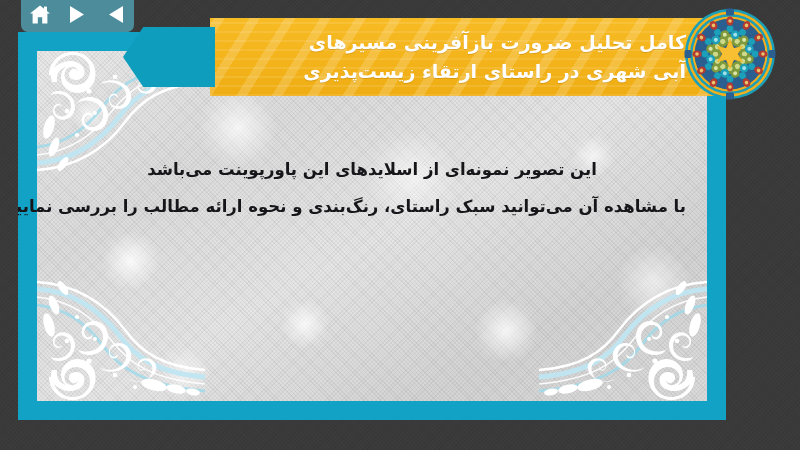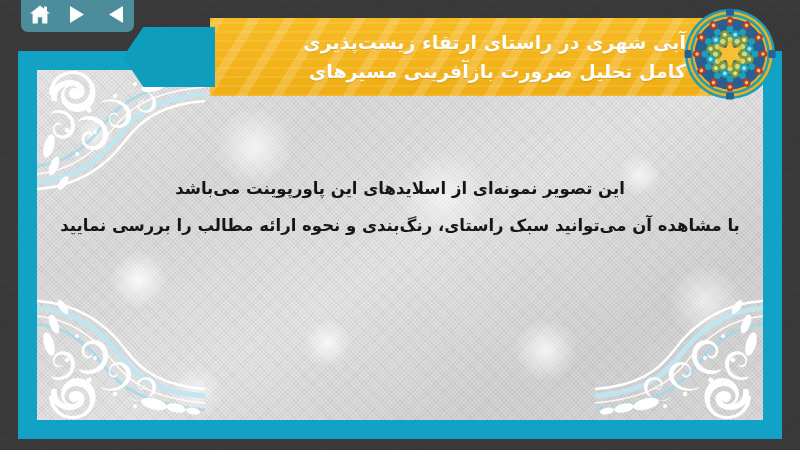--- a/index.html
+++ b/index.html
@@ -52,22 +52,22 @@
     align-items: center;
     justify-content: center;
     cursor: pointer;
   }
   .navbtn svg { display: block; }
 
   
   #slide {
     position: absolute;
     left: 18px;
-    top: 51px;
-    width: 764px;
+    top: 32px;
+    width: 708px;
     height: 388px;
     background: #11a2c6;
     overflow: hidden;
     z-index: 10;
   }
 
   
   #panel {
     position: absolute;
     left: 19px;
@@ -345,22 +345,22 @@
       <div class="body-line">این تصویر نمونه‌ای از اسلایدهای این پاورپوینت می‌باشد</div>
       <div class="body-line">با مشاهده آن می‌توانید سبک راستای، رنگ‌بندی و نحوه ارائه مطالب را بررسی نمایید</div>
     </div>
 
   </div>
 
   <div id="banner">
     <div id="banner-tail"></div>
     <div id="banner-yellow"></div>
     <div id="title-text">
+      <div class="title-line">کامل تحلیل ضرورت بازآفرینی مسیرهای</div>
       <div class="title-line">آبی شهری در راستای ارتقاء زیست‌پذیری</div>
-      <div class="title-line">کامل تحلیل ضرورت بازآفرینی مسیرهای</div>
     </div>
   </div>
 
   <div id="medallion">
     <svg width="92" height="92" viewBox="0 0 92 92" aria-hidden="true">
       <defs>
         <g id="petal-unit">
           <circle cx="0" cy="-25" r="6.2" fill="#2a5f8f"></circle>
           <circle cx="0" cy="-25" r="3.4" fill="#1c9fb8"></circle>
           <circle cx="0" cy="-14.5" r="5.4" fill="#7e9a3c"></circle>

